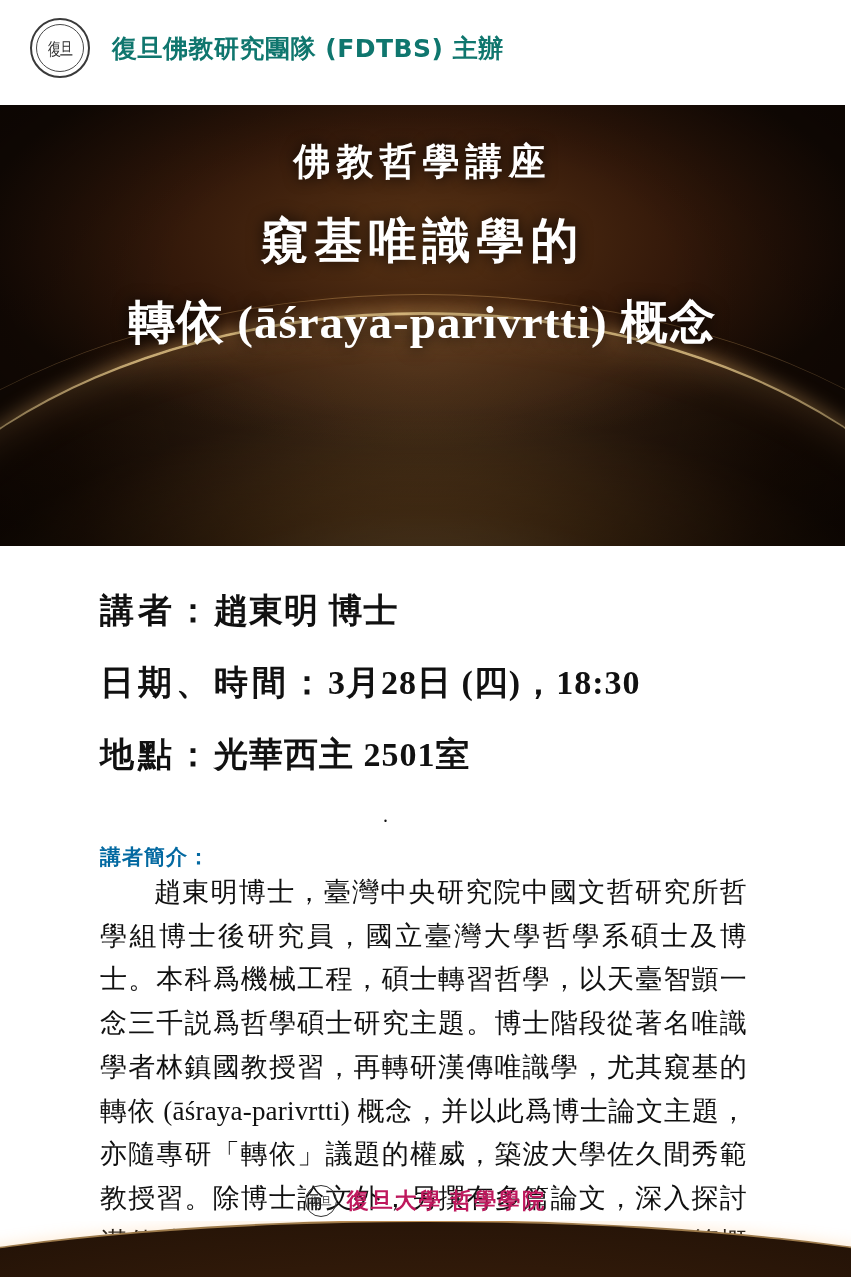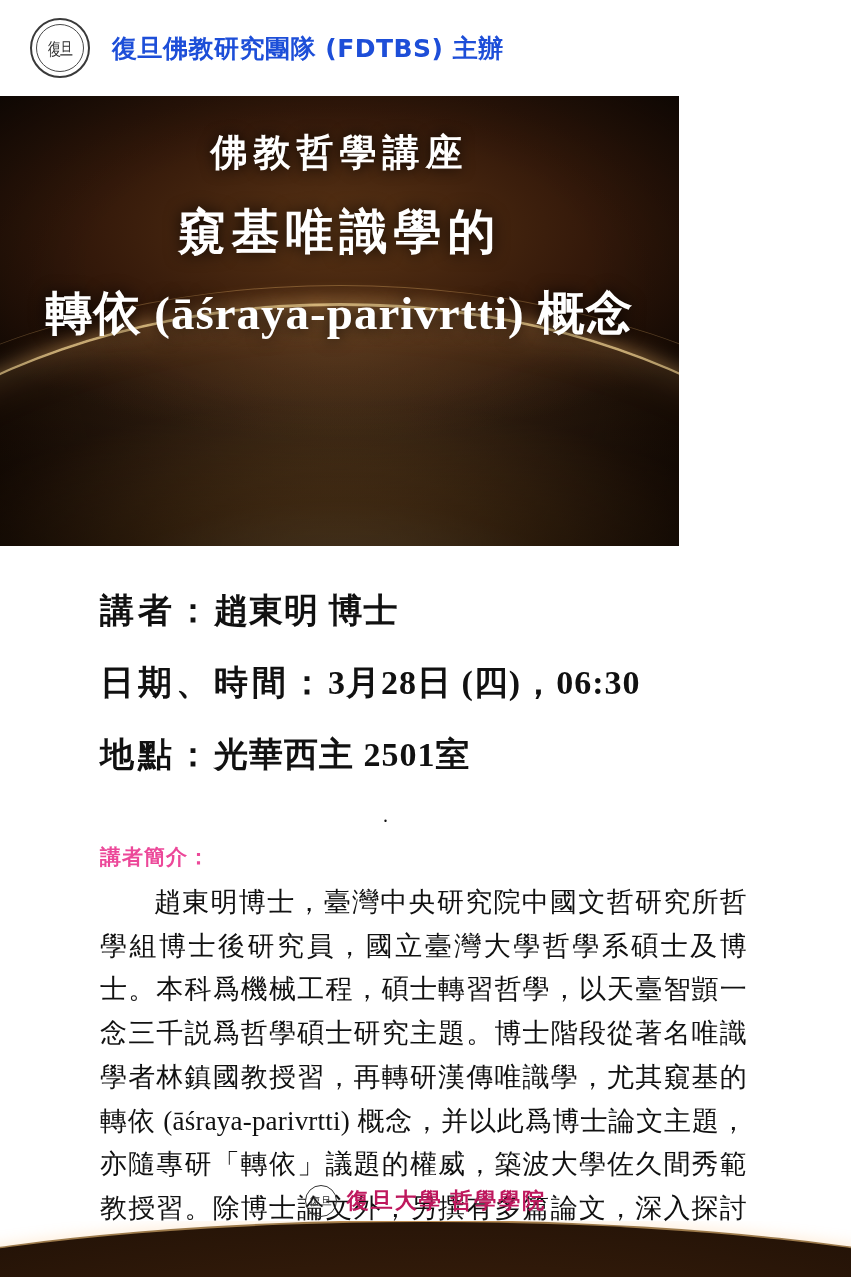--- a/index.html
+++ b/index.html
@@ -61,30 +61,30 @@
     font-family: "Liberation Serif", serif;
     line-height: 1;
     letter-spacing: -1px;
     transform: scaleY(1.35);
   }
   .header-title {
     margin-left: 22px;
     font-family: "DejaVu Sans", sans-serif;
     font-weight: bold;
     font-size: 25px;
-    color: #1d4ed8;
+    color: #0f766e;
     letter-spacing: 0.5px;
     white-space: nowrap;
   }
 
   
   .banner {
     position: absolute;
-    top: 96px; left: 0;
-    width: 679px;
+    top: 105px; left: 0;
+    width: 845px;
     height: 450px;
     overflow: hidden;
     background:
       radial-gradient(ellipse 700px 330px at 50% 118%, rgba(255,212,140,0.50) 0%, rgba(190,120,40,0.25) 38%, rgba(60,30,10,0.05) 68%, rgba(0,0,0,0) 80%),
       radial-gradient(ellipse 560px 260px at 50% 30%, #5a3415 0%, #34190a 45%, #150a04 80%),
       linear-gradient(180deg, #160b04 0%, #2c1608 35%, #1a0d05 70%, #0b0603 100%);
   }
   .banner .arc {
     position: absolute;
     left: 50%;
@@ -180,23 +180,22 @@
     padding-right: 80px;
   }
 
   .bio-wrap {
     padding: 6px 104px 0 100px;
   }
   .bio-heading {
     font-family: "Liberation Serif", serif;
     font-weight: bold;
     font-size: 21px;
-    color: #ec4899;
+    color: #0369a1;
     letter-spacing: 1px;
-    margin-bottom: 10px;
   }
   .bio-text {
     font-family: "Liberation Serif", serif;
     font-weight: normal;
     font-size: 27px;
     line-height: 1.62;
     color: #111111;
     text-align: justify;
     text-indent: 2em;
     letter-spacing: 0.2px;
@@ -291,21 +290,21 @@
     </div>
   </div>
 
   <div class="body-area">
 
     <div class="info-block">
       <div class="info-row">
         <span class="label">講者：</span><span>趙東明 博士</span>
       </div>
       <div class="info-row">
-        <span class="label">日期、時間：</span><span>3月28日 (四)，06:30</span>
+        <span class="label">日期、時間：</span><span>3月28日 (四)，18:30</span>
       </div>
       <div class="info-row">
         <span class="label">地點：</span><span>光華西主 2501室</span>
       </div>
     </div>
 
     <div class="mid-dot">.</div>
 
     <div class="bio-wrap">
       <div class="bio-heading">講者簡介：</div>

